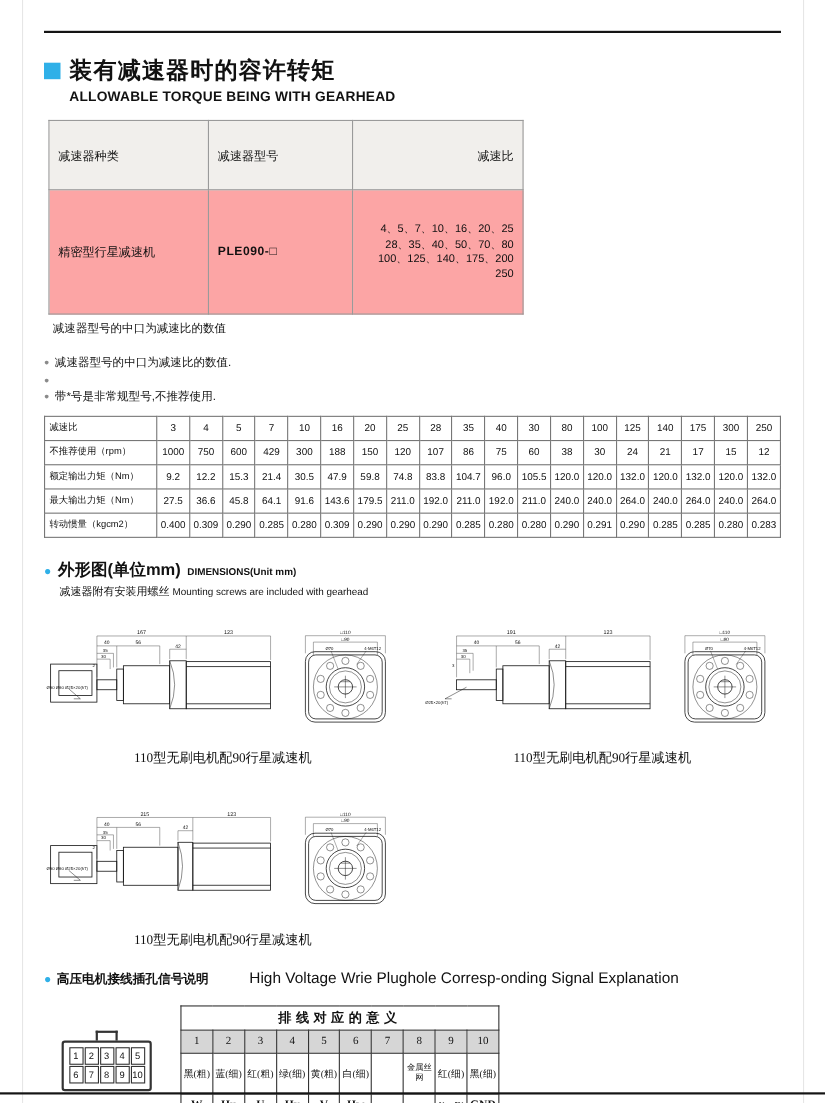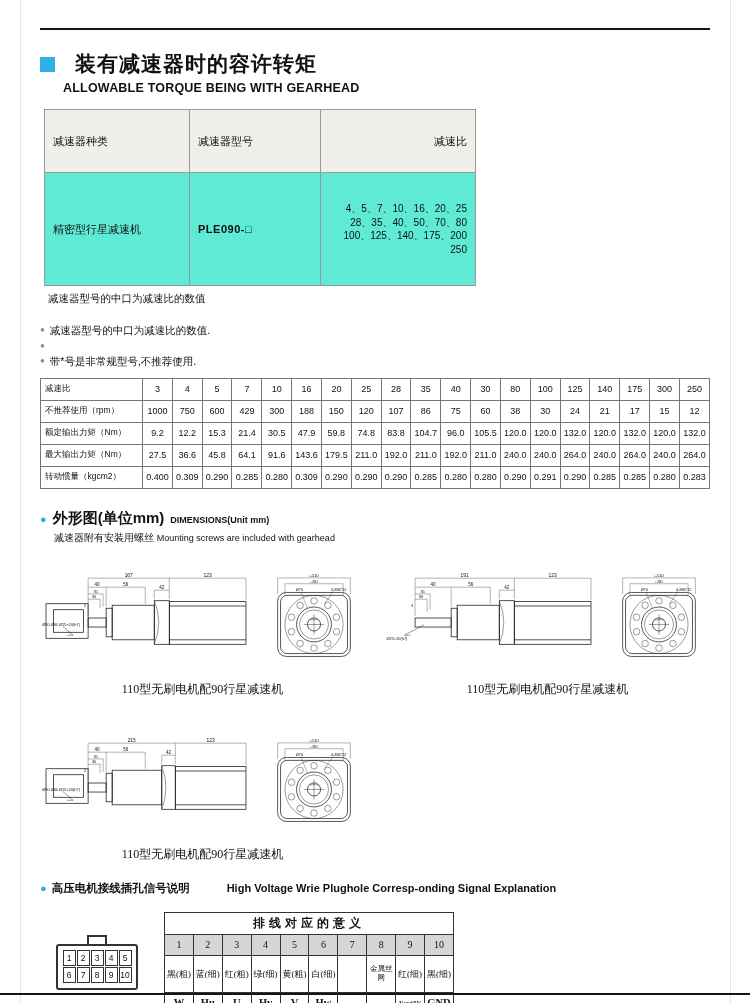--- a/index.html
+++ b/index.html
@@ -4,31 +4,31 @@
 <style>
   html,body{margin:0;padding:0;background:#ffffff;}
   .page{position:relative;width:750px;height:1003px;background:#fff;box-sizing:border-box;
         padding:28px 40px 0 40px;font-family:"Liberation Sans","DejaVu Sans",sans-serif;color:#111;overflow:hidden;}
   .scan-edge-l{position:absolute;left:20px;top:0;bottom:0;border-left:1px solid #e6e6e6;}
   .scan-edge-r{position:absolute;right:19px;top:0;bottom:0;border-left:1px solid #e6e6e6;}
   .top-rule{border-top:2px solid #141414;margin-bottom:20px;}
   .bottom-rule{position:absolute;left:0;right:0;bottom:8px;border-top:2px solid #141414;}
 
   
-  .title-row{display:flex;align-items:center;gap:20px;}
+  .title-row{display:flex;align-items:center;gap:8px;}
   .title-square{width:15px;height:15px;background:#2fb0e8;display:inline-block;}
   .title-cn{font-size:21px;font-weight:bold;letter-spacing:1px;}
   .title-en{font-size:12.5px;font-weight:bold;margin:3px 0 0 23px;letter-spacing:0.2px;}
 
   
   .gh-table{border-collapse:collapse;margin:14px 0 0 4px;table-layout:fixed;width:382px;}
   .gh-table td{border:1px solid #9a9a9a;font-size:11px;padding:16px 8px;vertical-align:middle;}
   .gh-table tr.hd td{background:#f1efec;height:30px;}
   .gh-table .c-ratio-h{text-align:right;}
-  .gh-table tr.bd td{height:80px;background:#5eead4;}
+  .gh-table tr.bd td{height:80px;background:#fca5a5;}
   .gh-table .model{font-weight:bold;letter-spacing:0.5px;}
   .gh-table .ratios{font-size:10px;text-align:right;white-space:pre-line;line-height:1.35;}
   .gh-caption{font-size:10.5px;margin:6px 0 0 8px;}
 
   
   .notes{margin:16px 0 8px 0;}
   .note{font-size:10.5px;line-height:1.55;display:flex;gap:5px;align-items:flex-start;}
   .note .bullet{color:#8a8a8a;font-size:8px;line-height:1.9;}
 
   
@@ -56,21 +56,21 @@
   svg .geo .thin{stroke-width:0.6;}
   svg .dim{fill:none;stroke:#444;stroke-width:0.55;}
   svg text{fill:#111;font-size:6.5px;text-anchor:middle;font-family:"Liberation Sans","DejaVu Sans",sans-serif;}
   svg text.tiny{font-size:5.2px;text-anchor:start;}
   svg text.sm{font-size:6px;}
   svg text.xs{font-size:5.3px;}
 
   
   .plug-head{display:flex;align-items:baseline;gap:5px;margin-top:18px;}
   .plug-cn{font-size:11.5px;font-weight:bold;}
-  .plug-en{font-size:11px;font-weight:bold;padding-left:32px;}
+  .plug-en{font-size:14px;font-weight:normal;padding-left:32px;}
   .plug-row{display:flex;align-items:center;gap:26px;margin:16px 0 0 16px;}
   .connector{display:flex;flex-direction:column;align-items:center;}
   .conn-tab{width:20px;height:9px;border:2px solid #333;border-bottom:none;box-sizing:border-box;}
   .conn-body{border:2px solid #333;border-radius:3px;padding:4px 4px;background:#fff;}
   .conn-row{display:flex;}
   .conn-pin{display:inline-block;width:11px;height:14px;border:1px solid #333;margin:0.5px;
             font-size:8.5px;text-align:center;line-height:14px;}
   .pin-table{border-collapse:collapse;table-layout:fixed;width:290px;border:1.5px solid #333;font-family:Liberation Serif, serif;}
   .pin-table td{border:1px solid #333;text-align:center;padding:0 1px;overflow:hidden;}
   .pt-title td{font-size:12px;font-weight:bold;letter-spacing:4px;height:21px;}

